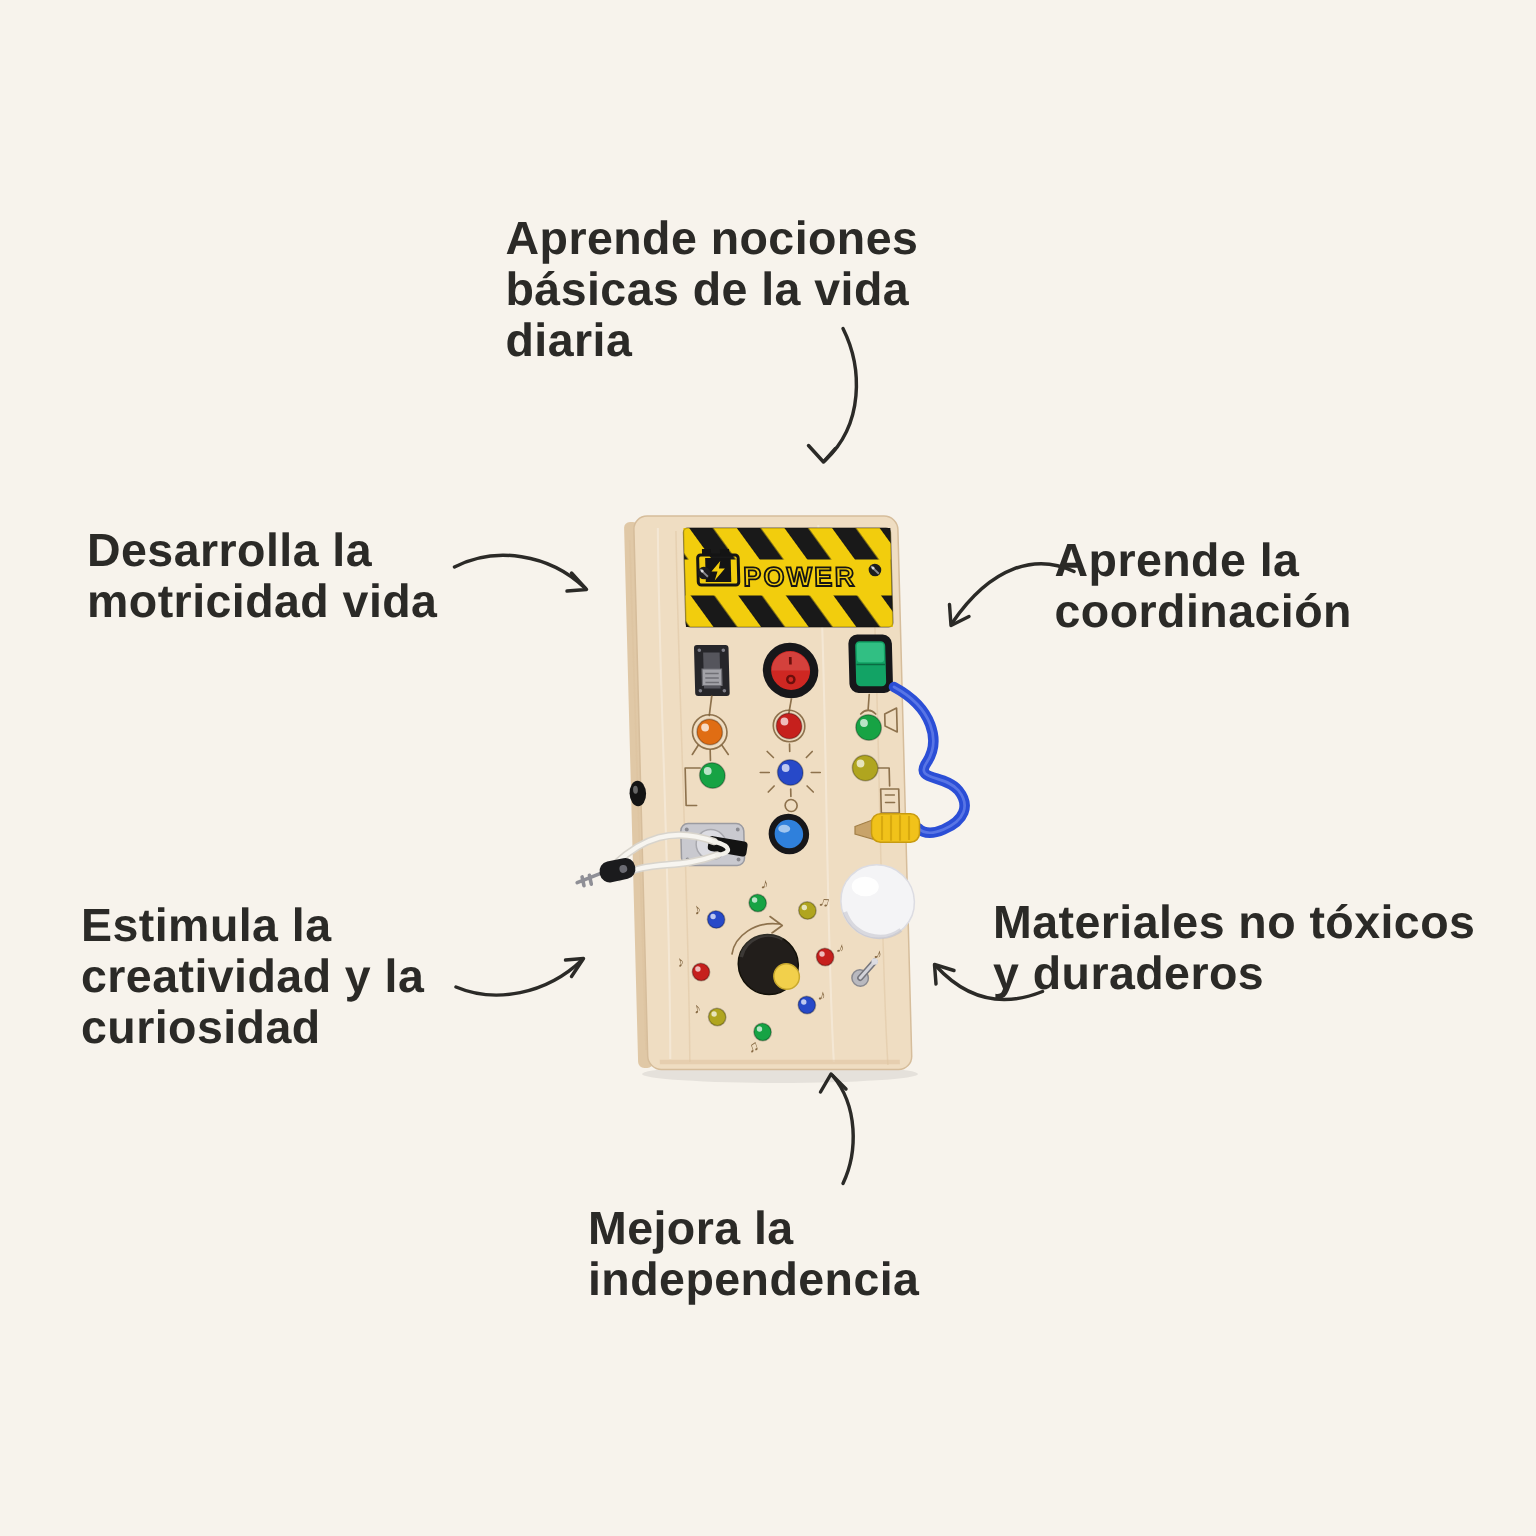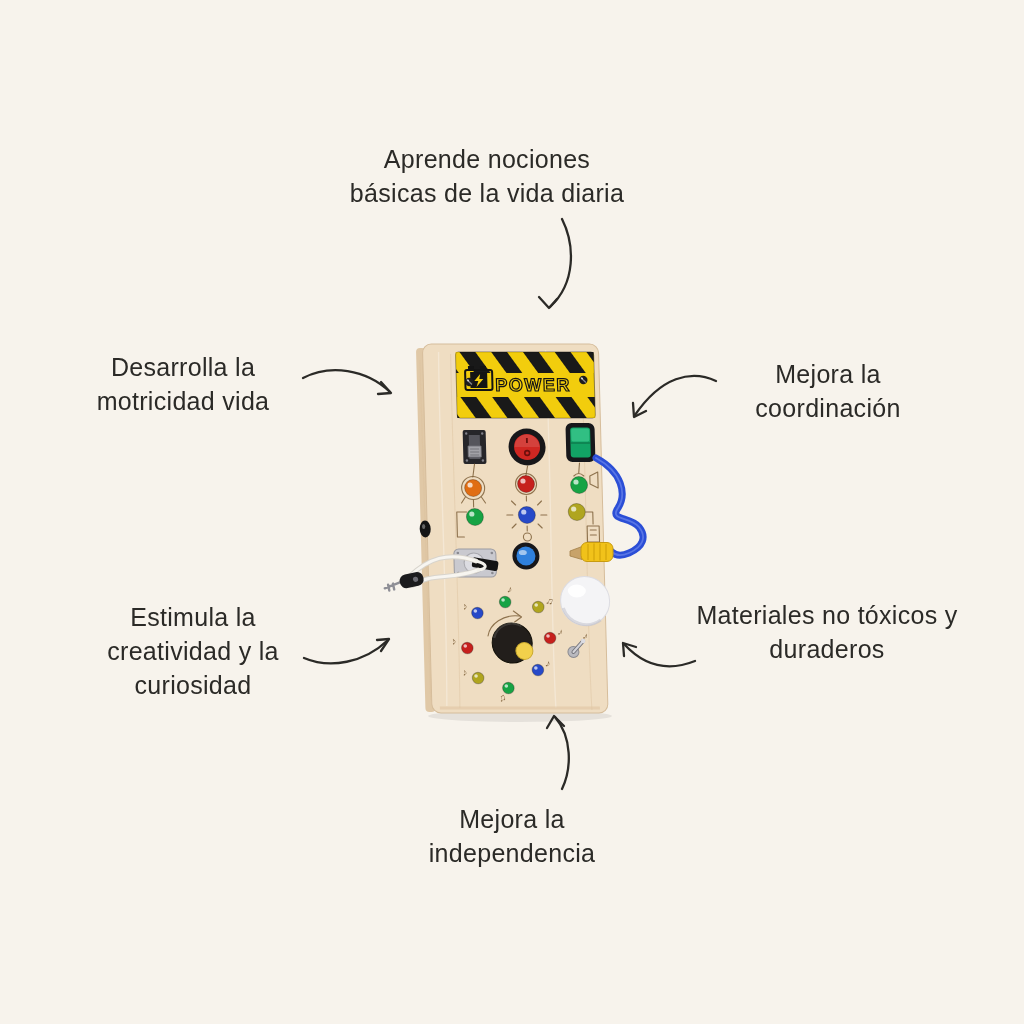--- a/index.html
+++ b/index.html
@@ -4,44 +4,43 @@
 <style>
   html,body{margin:0;padding:0;}
   body{
     width:1024px;height:1024px;position:relative;overflow:hidden;
     background:#f7f3ec;
     font-family:"Liberation Sans", sans-serif;
     color:#2b2a27;
   }
   .annotation{
     position:absolute;
-    text-align:center;
-    font-size:25px;
+    font-size:31px;
     line-height:34px;
-    font-weight:400;
+    font-weight:700;
     letter-spacing:0.3px;
     color:#2b2a27;
   }
   #stage{position:absolute;left:0;top:0;}
   .arrow{fill:none;stroke:#2b2a27;stroke-width:2.3;stroke-linecap:round;stroke-linejoin:round;}
   .doodle{fill:none;stroke:#7d5f38;stroke-width:1.1;stroke-linecap:round;stroke-linejoin:round;opacity:.85;}
   .note{font-size:10px;fill:#7d5f38;opacity:.9;}
   .grain{stroke:#ffffff;opacity:.30;stroke-width:1.4;fill:none;}
   .grain2{stroke:#dcc19e;opacity:.45;stroke-width:1;fill:none;}
 </style>
 </head>
 <body style="background: rgb(247, 243, 236); color: rgb(43, 42, 39);">
 
 <div class="annotation" style="left:337px;top:142px;width:300px;">Aprende nociones básicas de la vida diaria</div>
 
 <div class="annotation" style="left:58px;top:350px;width:250px;">Desarrolla la motricidad vida</div>
 
-<div class="annotation" style="left:703px;top:357px;width:250px;">Mejora la coordinación</div>
-
-<div class="annotation" style="left:68px;top:600px;width:250px;">Estimula la creatividad y la curiosidad</div>
+<div class="annotation" style="left:703px;top:357px;width:250px;">Aprende la coordinación</div>
+
+<div class="annotation" style="left:54px;top:600px;width:250px;">Estimula la creatividad y la curiosidad</div>
 
 <div class="annotation" style="left:662px;top:598px;width:330px;">Materiales no tóxicos y duraderos</div>
 
 <div class="annotation" style="left:392px;top:802px;width:240px;">Mejora la independencia</div>
 
 <svg id="stage" width="1024" height="1024" viewBox="0 0 1024 1024">
 
   <defs>
     <pattern id="hazard" width="26" height="26" patternUnits="userSpaceOnUse" patternTransform="rotate(-35)">
       <rect width="26" height="26" fill="#f2cd0d"></rect>

